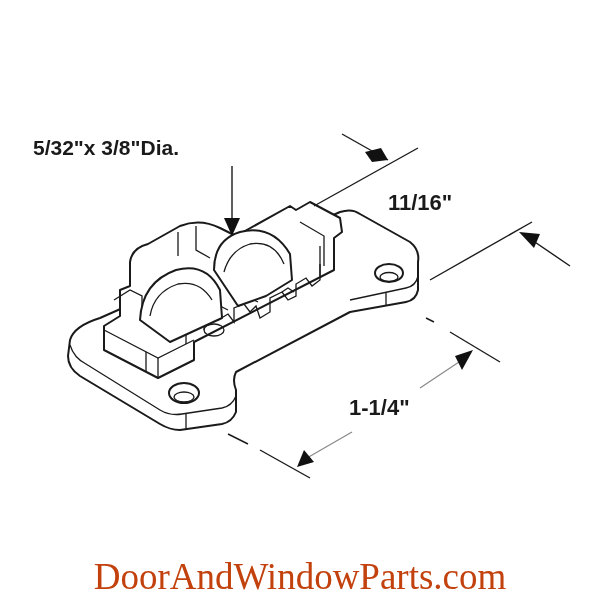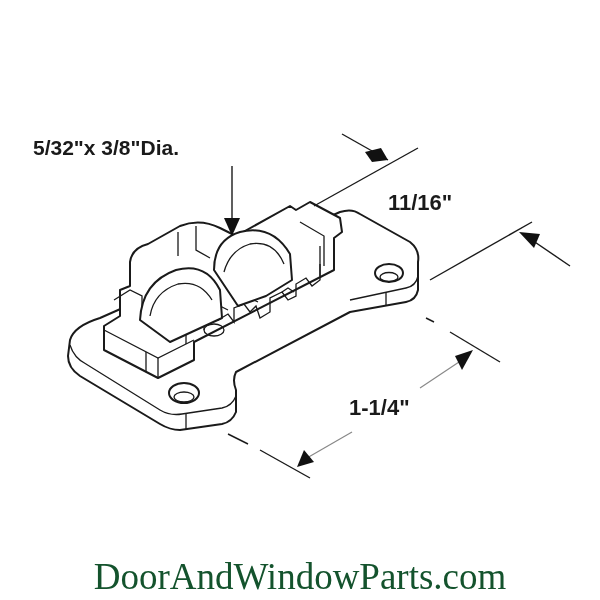--- a/index.html
+++ b/index.html
@@ -3,21 +3,21 @@
 <meta charset="utf-8">
 <style>
   html, body { margin:0; padding:0; background:#ffffff; }
   body { width:600px; height:600px; position:relative; overflow:hidden; }
   .canvas { position:absolute; left:0; top:0; width:600px; height:600px; }
   .label { position:absolute; font-family:"Liberation Sans", sans-serif; font-weight:bold; color:#1a1a1a; white-space:nowrap; }
   .lbl-roller { left:33px; top:136px; font-size:21px; }
   .lbl-width { left:388px; top:190px; font-size:22px; }
   .lbl-length { left:349px; top:395px; font-size:22px; }
   .watermark { position:absolute; left:0; width:600px; top:555px; text-align:center;
-               font-family:"Liberation Serif", serif; font-size:37px; color:#14532d; }
+               font-family:"Liberation Serif", serif; font-size:37px; color:#c2410c; }
   svg .ln { fill:#fff; stroke:#1a1a1a; stroke-width:2; stroke-linejoin:round; stroke-linecap:round; }
   svg .thin { fill:none; stroke:#1a1a1a; stroke-width:1.3; }
   svg .dim { fill:none; stroke:#1a1a1a; stroke-width:1.4; }
   svg .dimg { fill:none; stroke:#888; stroke-width:1.2; }
   svg .arrow { fill:#111; stroke:none; }
 </style>
 </head>
 <body>
 
 <div class="canvas">

